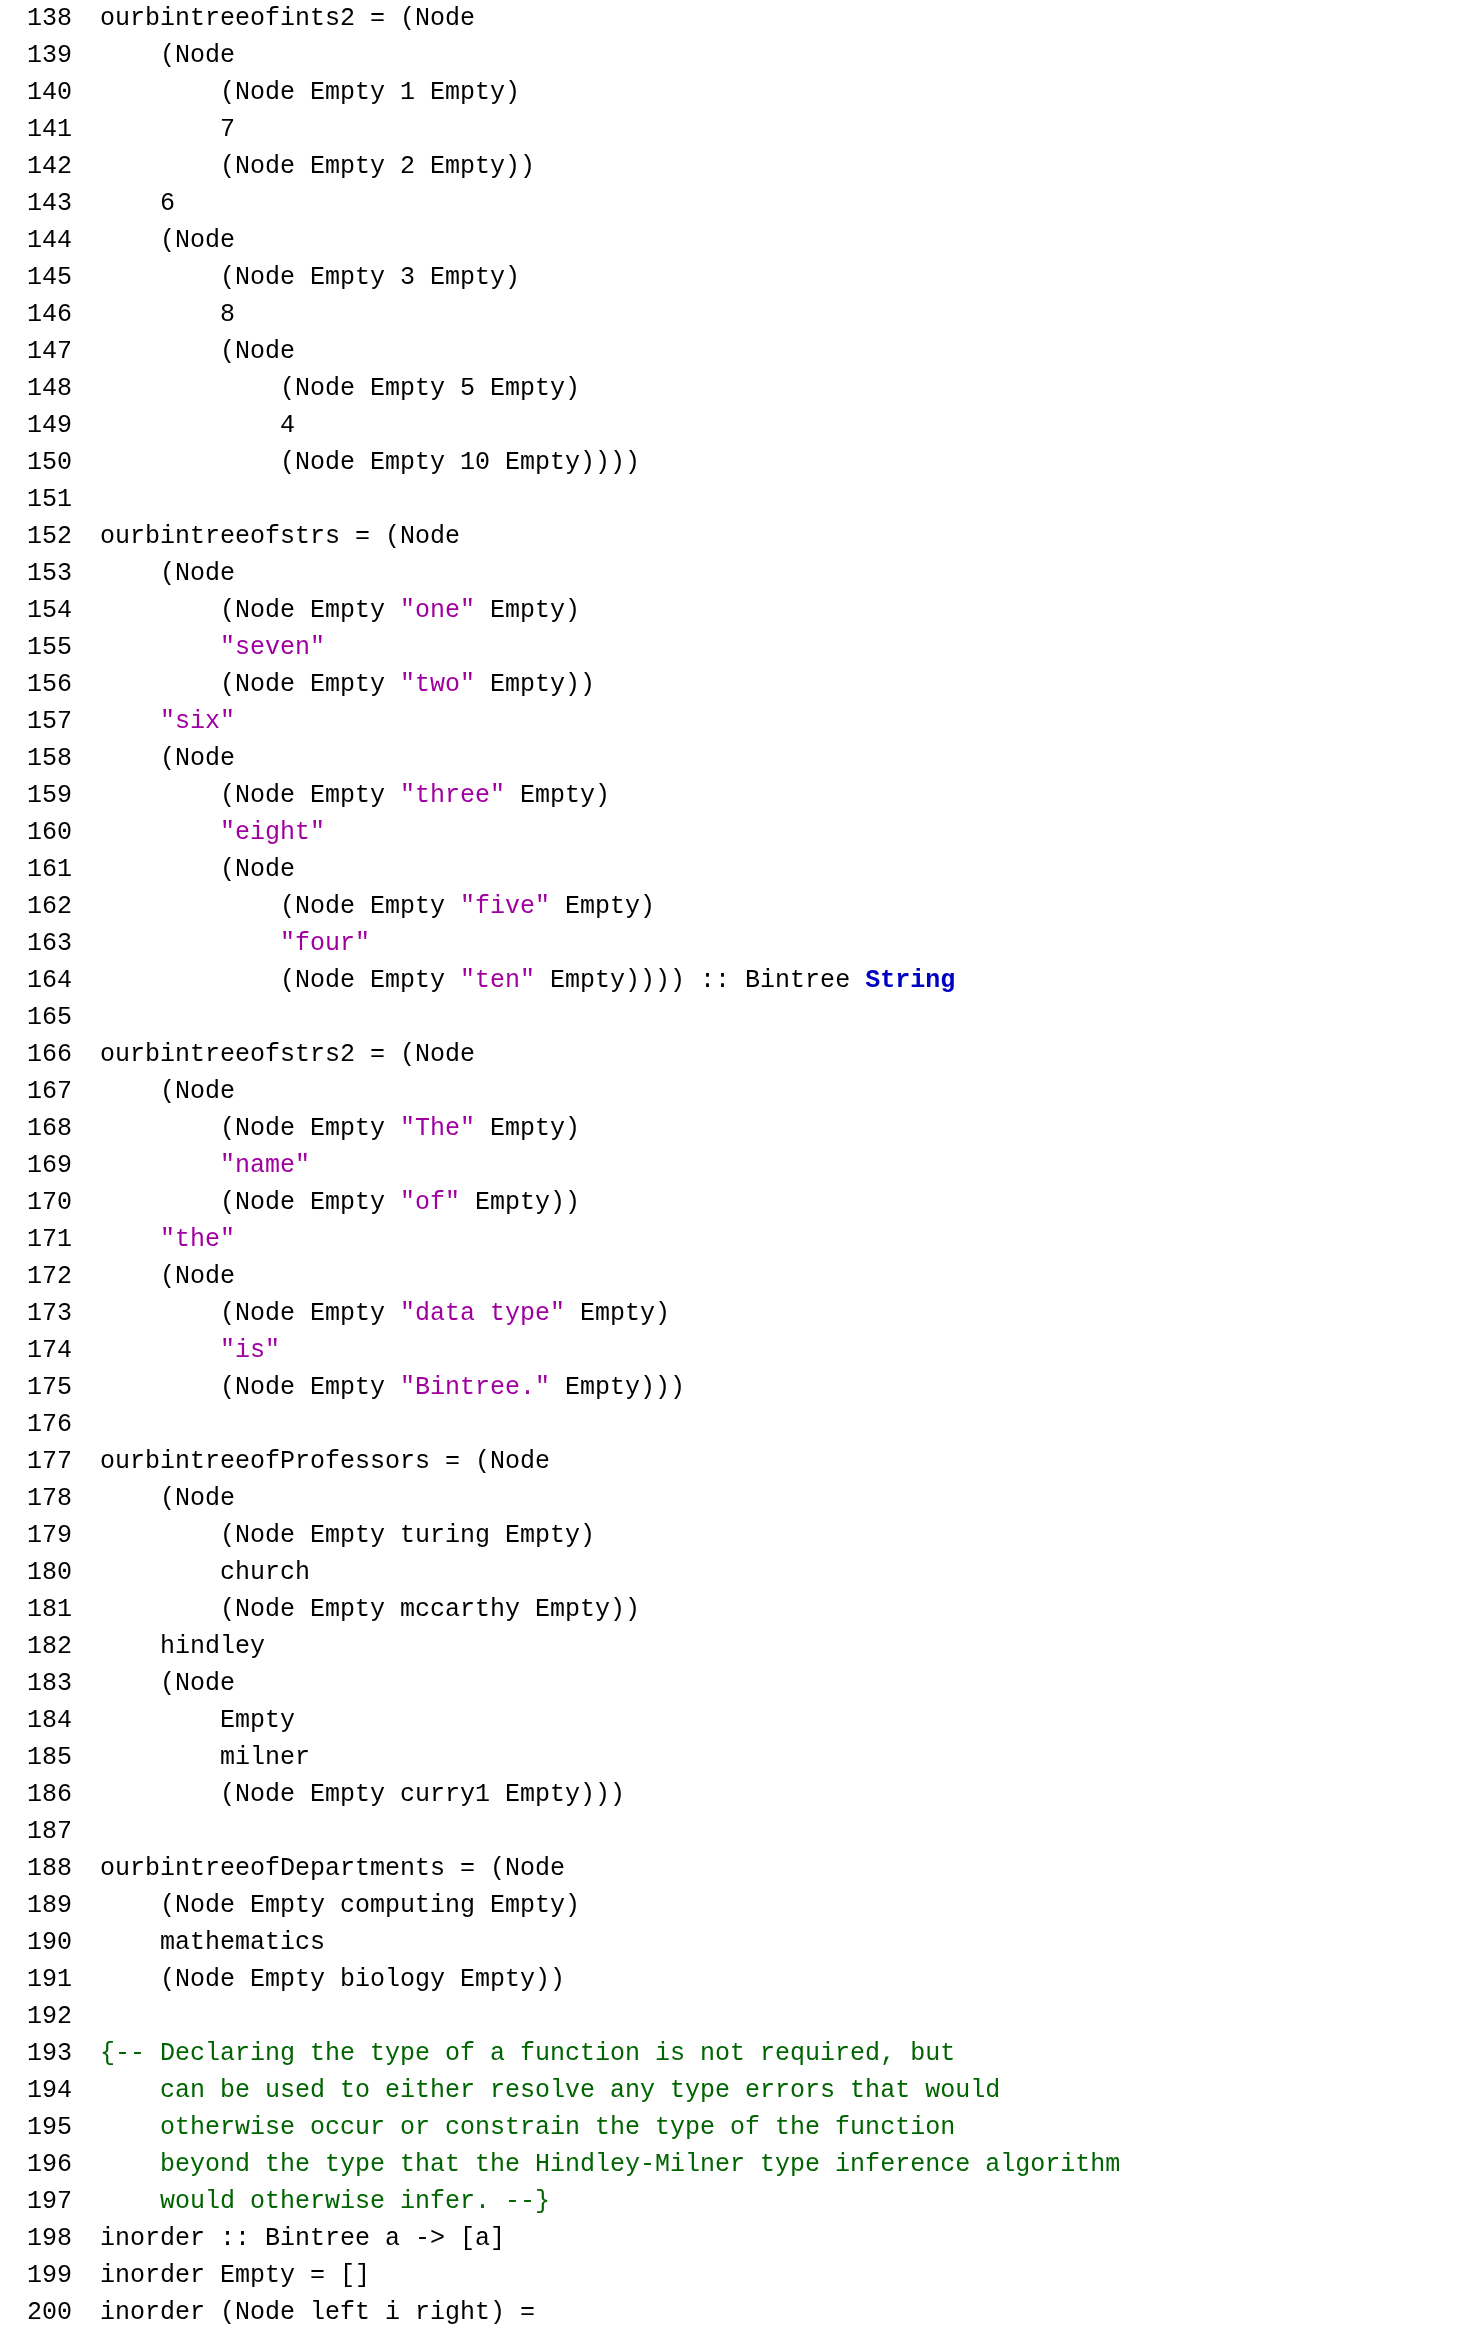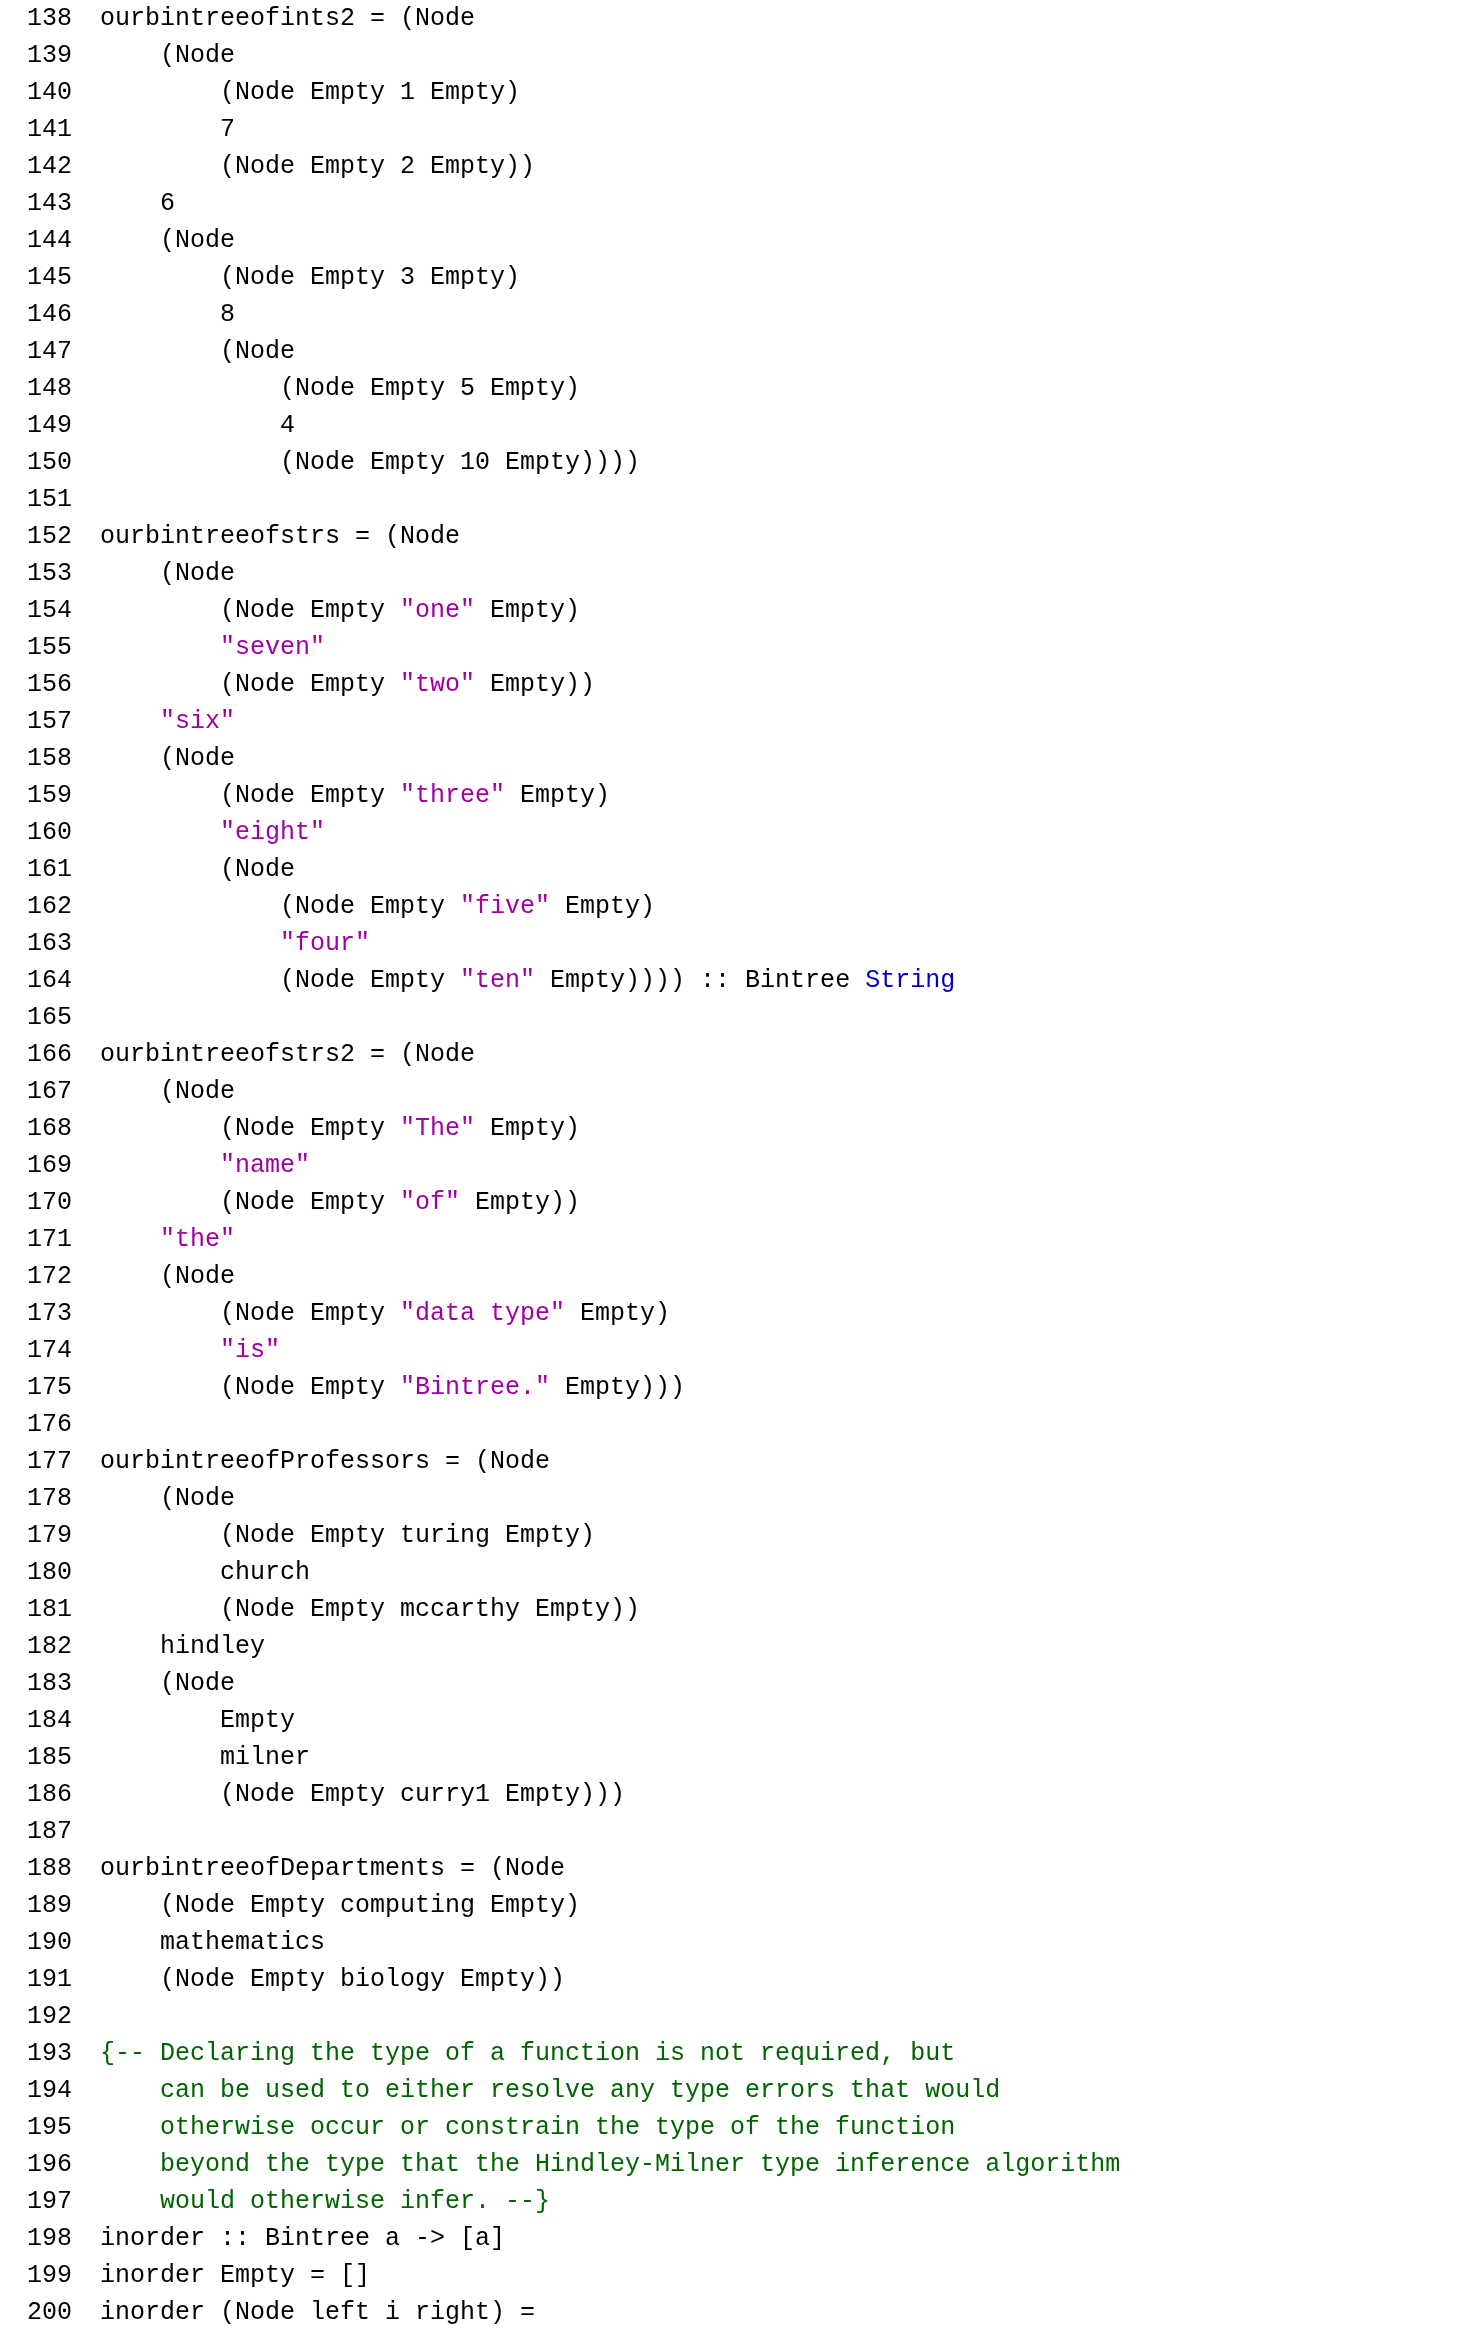--- a/index.html
+++ b/index.html
@@ -25,18 +25,18 @@
     text-align: right;
     padding-right: 28px;
     user-select: none;
     flex-shrink: 0;
   }
   .code {
     flex: 1;
   }
   .str { color: #a000a0; }
   .cmt { color: #006400; margin-top: 46px; }
-  .kw  { color: #0000c0; font-weight: normal; }
+  .kw  { color: #0000c0; font-weight: bold; }
 </style>
 </head>
 <body>
 
 <div class="page" id="page"><div class="line"><span class="ln">138</span><span class="code"><span>ourbintreeofints2 = (Node</span></span></div><div class="line"><span class="ln">139</span><span class="code"><span>    (Node</span></span></div><div class="line"><span class="ln">140</span><span class="code"><span>        (Node Empty 1 Empty)</span></span></div><div class="line"><span class="ln">141</span><span class="code"><span>        7</span></span></div><div class="line"><span class="ln">142</span><span class="code"><span>        (Node Empty 2 Empty))</span></span></div><div class="line"><span class="ln">143</span><span class="code"><span>    6</span></span></div><div class="line"><span class="ln">144</span><span class="code"><span>    (Node</span></span></div><div class="line"><span class="ln">145</span><span class="code"><span>        (Node Empty 3 Empty)</span></span></div><div class="line"><span class="ln">146</span><span class="code"><span>        8</span></span></div><div class="line"><span class="ln">147</span><span class="code"><span>        (Node</span></span></div><div class="line"><span class="ln">148</span><span class="code"><span>            (Node Empty 5 Empty)</span></span></div><div class="line"><span class="ln">149</span><span class="code"><span>            4</span></span></div><div class="line"><span class="ln">150</span><span class="code"><span>            (Node Empty 10 Empty))))</span></span></div><div class="line"><span class="ln">151</span><span class="code"><span></span></span></div><div class="line"><span class="ln">152</span><span class="code"><span>ourbintreeofstrs = (Node</span></span></div><div class="line"><span class="ln">153</span><span class="code"><span>    (Node</span></span></div><div class="line"><span class="ln">154</span><span class="code"><span>        (Node Empty </span><span class="str">"one"</span><span> Empty)</span></span></div><div class="line"><span class="ln">155</span><span class="code"><span>        </span><span class="str">"seven"</span></span></div><div class="line"><span class="ln">156</span><span class="code"><span>        (Node Empty </span><span class="str">"two"</span><span> Empty))</span></span></div><div class="line"><span class="ln">157</span><span class="code"><span>    </span><span class="str">"six"</span></span></div><div class="line"><span class="ln">158</span><span class="code"><span>    (Node</span></span></div><div class="line"><span class="ln">159</span><span class="code"><span>        (Node Empty </span><span class="str">"three"</span><span> Empty)</span></span></div><div class="line"><span class="ln">160</span><span class="code"><span>        </span><span class="str">"eight"</span></span></div><div class="line"><span class="ln">161</span><span class="code"><span>        (Node</span></span></div><div class="line"><span class="ln">162</span><span class="code"><span>            (Node Empty </span><span class="str">"five"</span><span> Empty)</span></span></div><div class="line"><span class="ln">163</span><span class="code"><span>            </span><span class="str">"four"</span></span></div><div class="line"><span class="ln">164</span><span class="code"><span>            (Node Empty </span><span class="str">"ten"</span><span> Empty)))) :: Bintree </span><span class="kw">String</span></span></div><div class="line"><span class="ln">165</span><span class="code"><span></span></span></div><div class="line"><span class="ln">166</span><span class="code"><span>ourbintreeofstrs2 = (Node</span></span></div><div class="line"><span class="ln">167</span><span class="code"><span>    (Node</span></span></div><div class="line"><span class="ln">168</span><span class="code"><span>        (Node Empty </span><span class="str">"The"</span><span> Empty)</span></span></div><div class="line"><span class="ln">169</span><span class="code"><span>        </span><span class="str">"name"</span></span></div><div class="line"><span class="ln">170</span><span class="code"><span>        (Node Empty </span><span class="str">"of"</span><span> Empty))</span></span></div><div class="line"><span class="ln">171</span><span class="code"><span>    </span><span class="str">"the"</span></span></div><div class="line"><span class="ln">172</span><span class="code"><span>    (Node</span></span></div><div class="line"><span class="ln">173</span><span class="code"><span>        (Node Empty </span><span class="str">"data type"</span><span> Empty)</span></span></div><div class="line"><span class="ln">174</span><span class="code"><span>        </span><span class="str">"is"</span></span></div><div class="line"><span class="ln">175</span><span class="code"><span>        (Node Empty </span><span class="str">"Bintree."</span><span> Empty)))</span></span></div><div class="line"><span class="ln">176</span><span class="code"><span></span></span></div><div class="line"><span class="ln">177</span><span class="code"><span>ourbintreeofProfessors = (Node</span></span></div><div class="line"><span class="ln">178</span><span class="code"><span>    (Node</span></span></div><div class="line"><span class="ln">179</span><span class="code"><span>        (Node Empty turing Empty)</span></span></div><div class="line"><span class="ln">180</span><span class="code"><span>        church</span></span></div><div class="line"><span class="ln">181</span><span class="code"><span>        (Node Empty mccarthy Empty))</span></span></div><div class="line"><span class="ln">182</span><span class="code"><span>    hindley</span></span></div><div class="line"><span class="ln">183</span><span class="code"><span>    (Node</span></span></div><div class="line"><span class="ln">184</span><span class="code"><span>        Empty</span></span></div><div class="line"><span class="ln">185</span><span class="code"><span>        milner</span></span></div><div class="line"><span class="ln">186</span><span class="code"><span>        (Node Empty curry1 Empty)))</span></span></div><div class="line"><span class="ln">187</span><span class="code"><span></span></span></div><div class="line"><span class="ln">188</span><span class="code"><span>ourbintreeofDepartments = (Node</span></span></div><div class="line"><span class="ln">189</span><span class="code"><span>    (Node Empty computing Empty)</span></span></div><div class="line"><span class="ln">190</span><span class="code"><span>    mathematics</span></span></div><div class="line"><span class="ln">191</span><span class="code"><span>    (Node Empty biology Empty))</span></span></div><div class="line"><span class="ln">192</span><span class="code"><span></span></span></div><div class="line"><span class="ln">193</span><span class="code"><span class="cmt">{-- Declaring the type of a function is not required, but</span></span></div><div class="line"><span class="ln">194</span><span class="code"><span class="cmt">    can be used to either resolve any type errors that would</span></span></div><div class="line"><span class="ln">195</span><span class="code"><span class="cmt">    otherwise occur or constrain the type of the function</span></span></div><div class="line"><span class="ln">196</span><span class="code"><span class="cmt">    beyond the type that the Hindley-Milner type inference algorithm</span></span></div><div class="line"><span class="ln">197</span><span class="code"><span class="cmt">    would otherwise infer. --}</span></span></div><div class="line"><span class="ln">198</span><span class="code"><span>inorder :: Bintree a -&gt; [a]</span></span></div><div class="line"><span class="ln">199</span><span class="code"><span>inorder Empty = []</span></span></div><div class="line"><span class="ln">200</span><span class="code"><span>inorder (Node left i right) =</span></span></div></div>
 
 </body></html>

